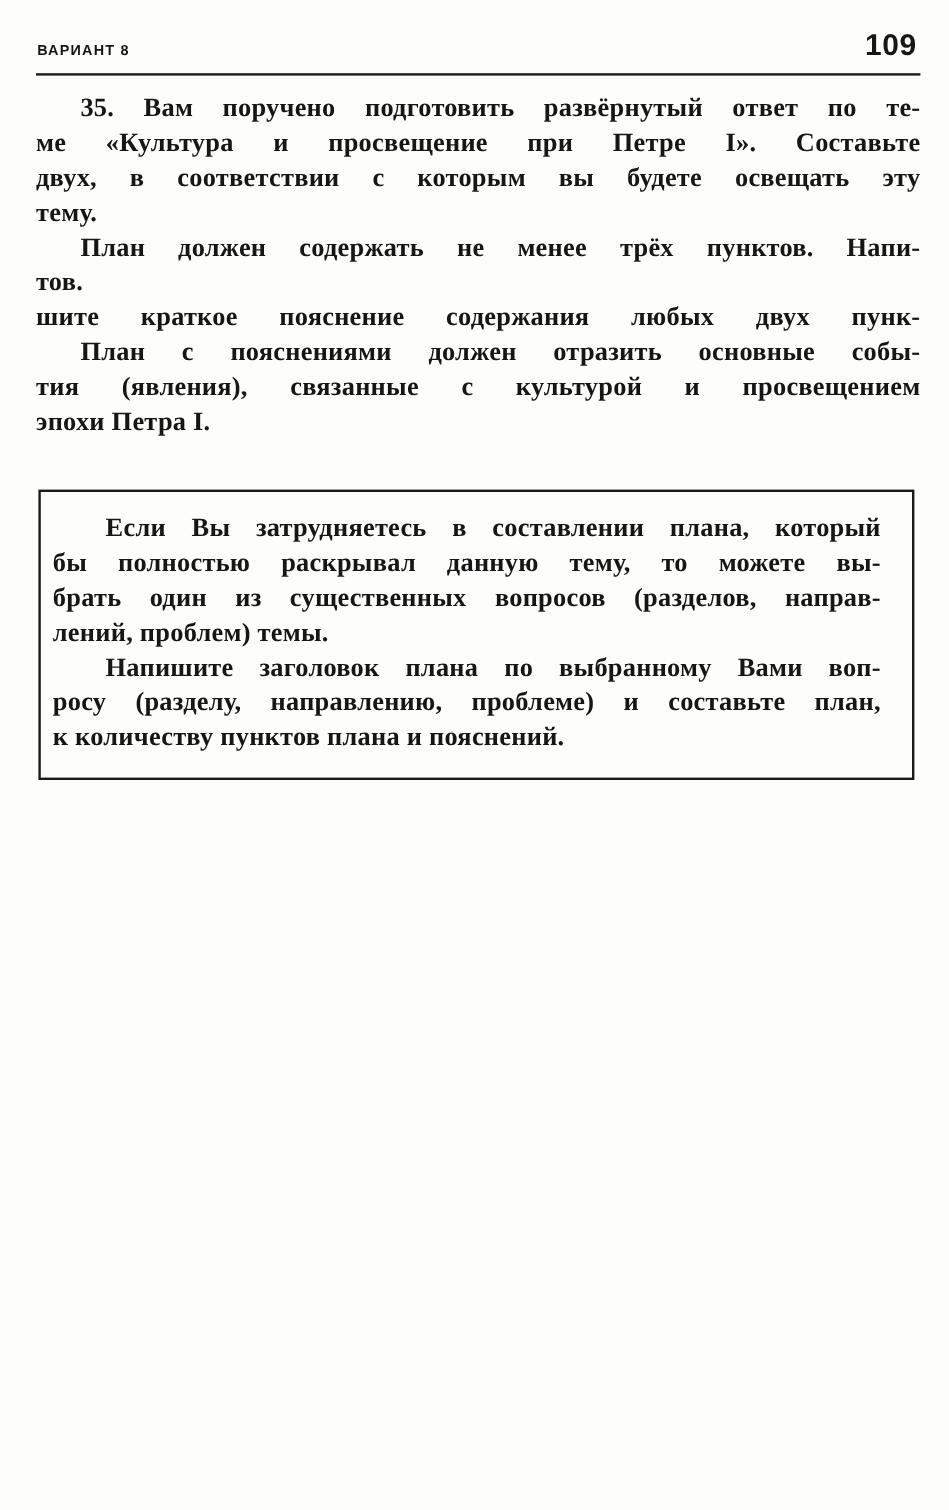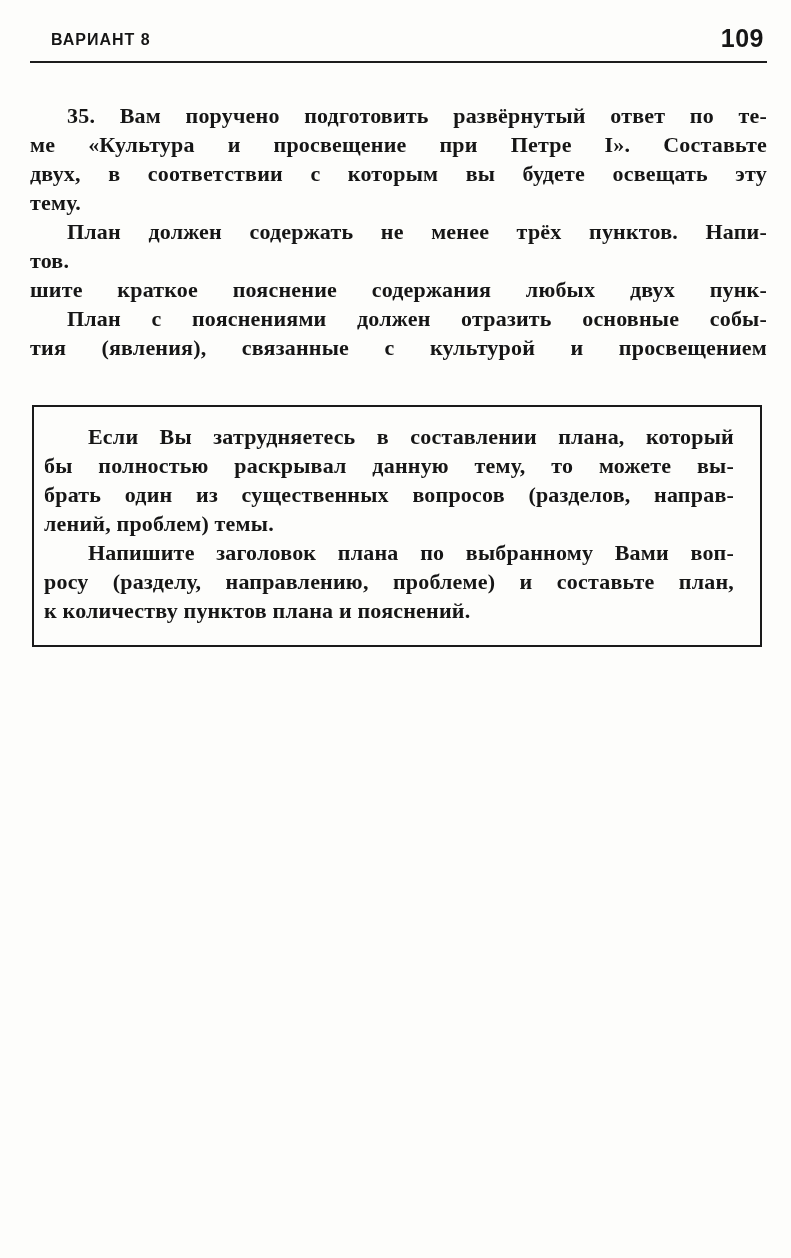--- a/index.html
+++ b/index.html
@@ -24,41 +24,40 @@
     position:absolute;
     top:26px;left:31px;right:27px;
     display:flex;
     justify-content:space-between;
     align-items:flex-end;
     font-family:"Liberation Sans","DejaVu Sans",sans-serif;
     font-weight:bold;
     color:var(--ink);
   }
   .variant-label{
-    font-size:16px;
+    font-size:12px;
     letter-spacing:1px;
     padding-bottom:2px;
-    margin-left:20px;
   }
   .page-number{
     font-size:25px;
     letter-spacing:.5px;
     line-height:1;
   }
   .header-rule{
     position:absolute;
     top:61px;left:30px;
     width:737px;height:2px;
     background:#1d1d1d;
     border:none;margin:0;
   }
   
   .content{
     position:absolute;
-    top:101px;left:30px;
+    top:75px;left:30px;
     width:737px;
     color:var(--ink);
     font-size:22px;
     line-height:29px;
     font-weight:bold;
     letter-spacing:.2px;
   }
   .para{margin:0;}
   .line{
     text-align:justify;
@@ -98,20 +97,21 @@
           <div class="line last">тему.</div>
         </div>
         <div class="para">
           <div class="line first">План должен содержать не менее трёх пунктов. Напи-</div>
           <div class="line last">тов.</div>
           <div class="line">шите краткое пояснение содержания любых двух пунк-</div>
         </div>
         <div class="para">
           <div class="line first">План с пояснениями должен отразить основные собы-</div>
           <div class="line">тия (явления), связанные с культурой и просвещением</div>
+          <div class="line last">эпохи Петра I.</div>
         </div>
       </div>
 
     <div class="hint-box">
       <div>
           <div class="para">
             <div class="line first">Если Вы затрудняетесь в составлении плана, который</div>
             <div class="line">бы полностью раскрывал данную тему, то можете вы-</div>
             <div class="line">брать один из существенных вопросов (разделов, направ-</div>
             <div class="line last">лений, проблем) темы.</div>

